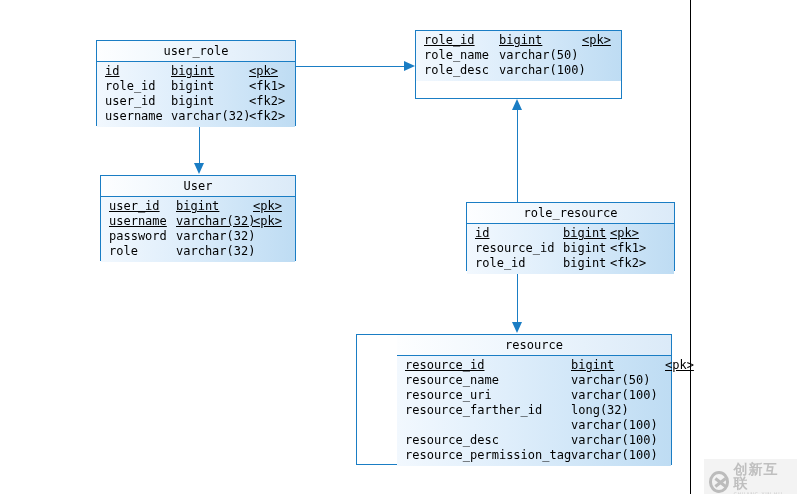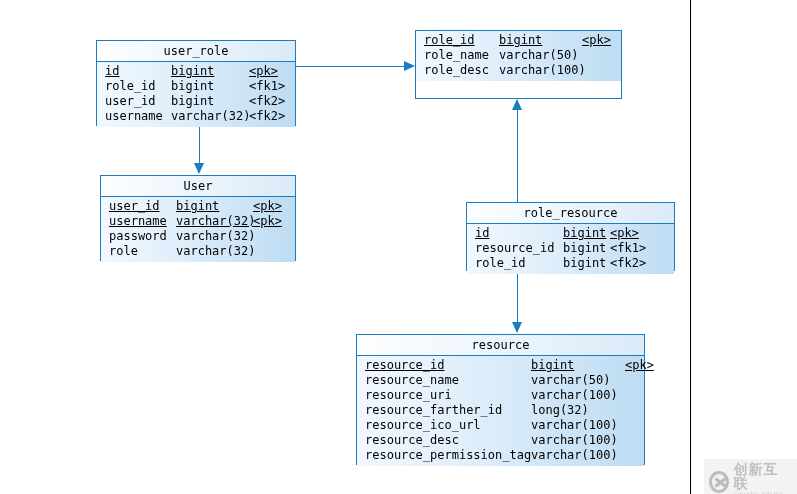--- a/index.html
+++ b/index.html
@@ -246,21 +246,21 @@
         <span class="cell" style="left:143px;">&lt;fk1&gt;</span>
       </div>
       <div class="row">
         <span class="cell" style="left:8px;">role_id</span>
         <span class="cell" style="left:96px;">bigint</span>
         <span class="cell" style="left:143px;">&lt;fk2&gt;</span>
       </div>
     </div>
   </div>
 
-  <div class="entity" style="left:356px; top:334px; width:289px; height:131px;">
+  <div class="entity" style="left:356px; top:334px; width:316px; height:131px;padding-left:40px;">
     <div class="entity-header">resource</div>
     <div class="entity-body">
       <div class="row">
         <span class="cell u" style="left:8px;">resource_id</span>
         <span class="cell u" style="left:174px;">bigint</span>
         <span class="cell u" style="left:268px;">&lt;pk&gt;</span>
       </div>
       <div class="row">
         <span class="cell" style="left:8px;">resource_name</span>
         <span class="cell" style="left:174px;">varchar(50)</span>
@@ -270,21 +270,20 @@
         <span class="cell" style="left:8px;">resource_uri</span>
         <span class="cell" style="left:174px;">varchar(100)</span>
         <span class="cell" style="left:268px;"></span>
       </div>
       <div class="row">
         <span class="cell" style="left:8px;text-align:right;">resource_farther_id</span>
         <span class="cell" style="left:174px;">long(32)</span>
         <span class="cell" style="left:268px;"></span>
       </div>
       <div class="row">
-        <span class="cell" style="left:8px;">resource_ico_url</span>
         <span class="cell" style="left:174px;">varchar(100)</span>
         <span class="cell" style="left:268px;"></span>
       </div>
       <div class="row">
         <span class="cell" style="left:8px;">resource_desc</span>
         <span class="cell" style="left:174px;">varchar(100)</span>
         <span class="cell" style="left:268px;"></span>
       </div>
       <div class="row">
         <span class="cell" style="left:8px;">resource_permission_tag</span>

